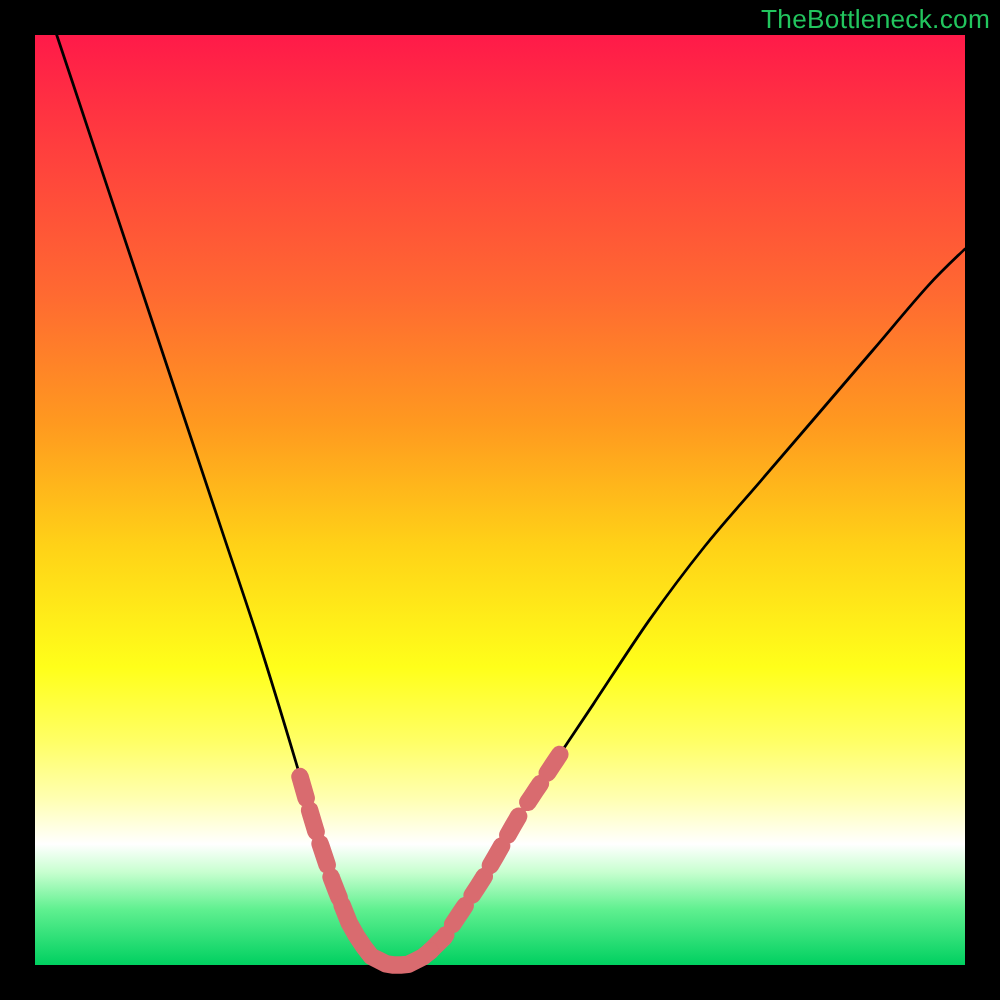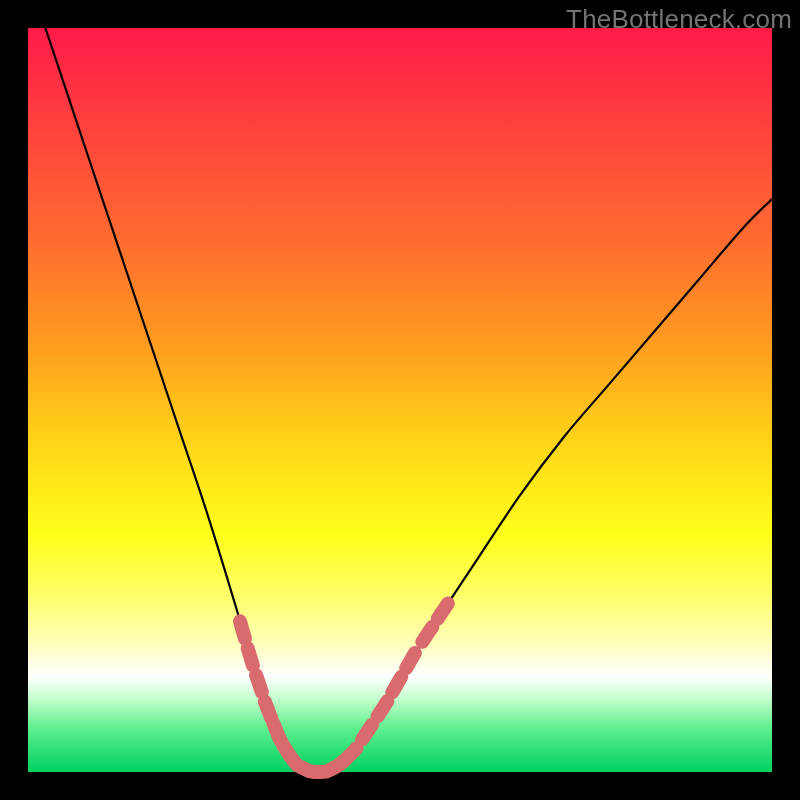--- a/index.html
+++ b/index.html
@@ -39,22 +39,22 @@
       #ffffff 87%,
       #c8ffd0 90%,
       #60f090 94%,
       #00d060 100%
     );
   }
   .watermark {
     position: absolute;
     top: 4px;
     right: 8px;
-    color: #737373;
-    font-size: 26px;
+    color: #22c55e;
+    font-size: 21px;
     font-weight: 500;
     letter-spacing: 0.2px;
     user-select: none;
   }
   svg.curve-layer {
     position: absolute;
     left: 0;
     top: 0;
     width: 744px;
     height: 744px;

